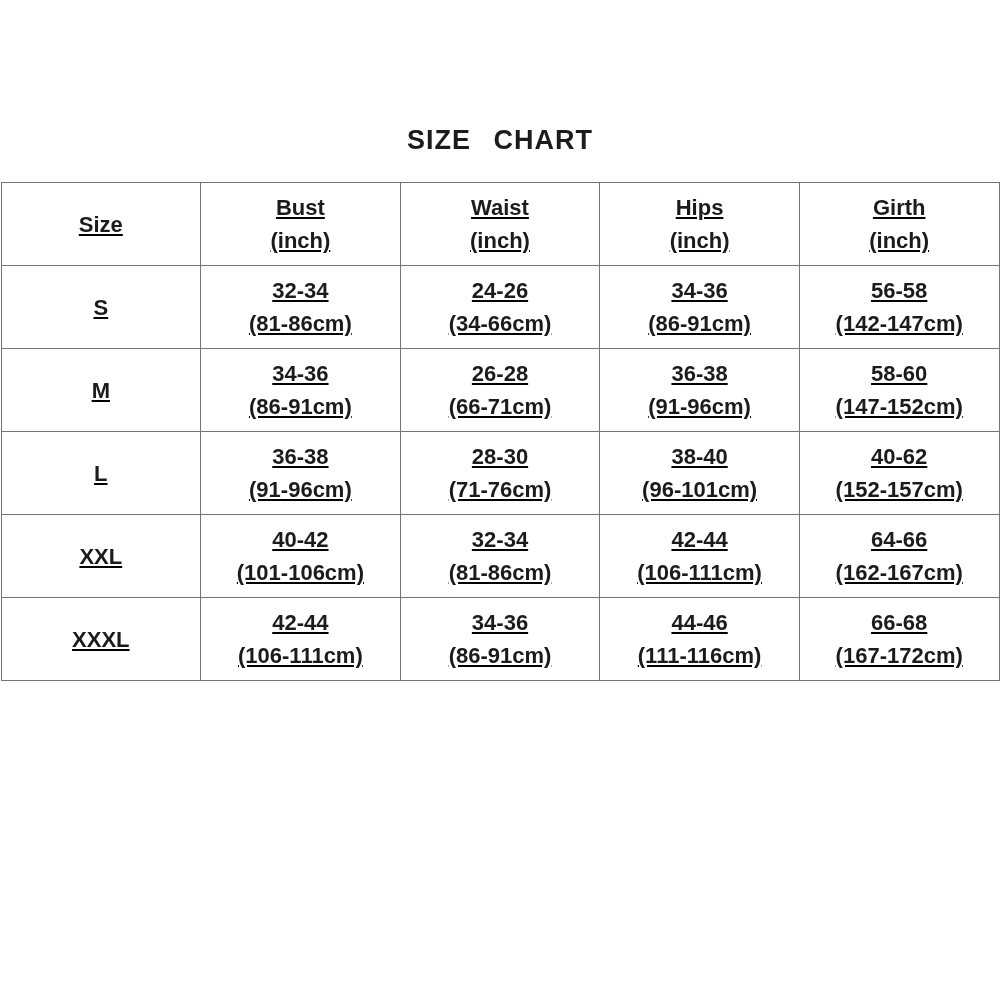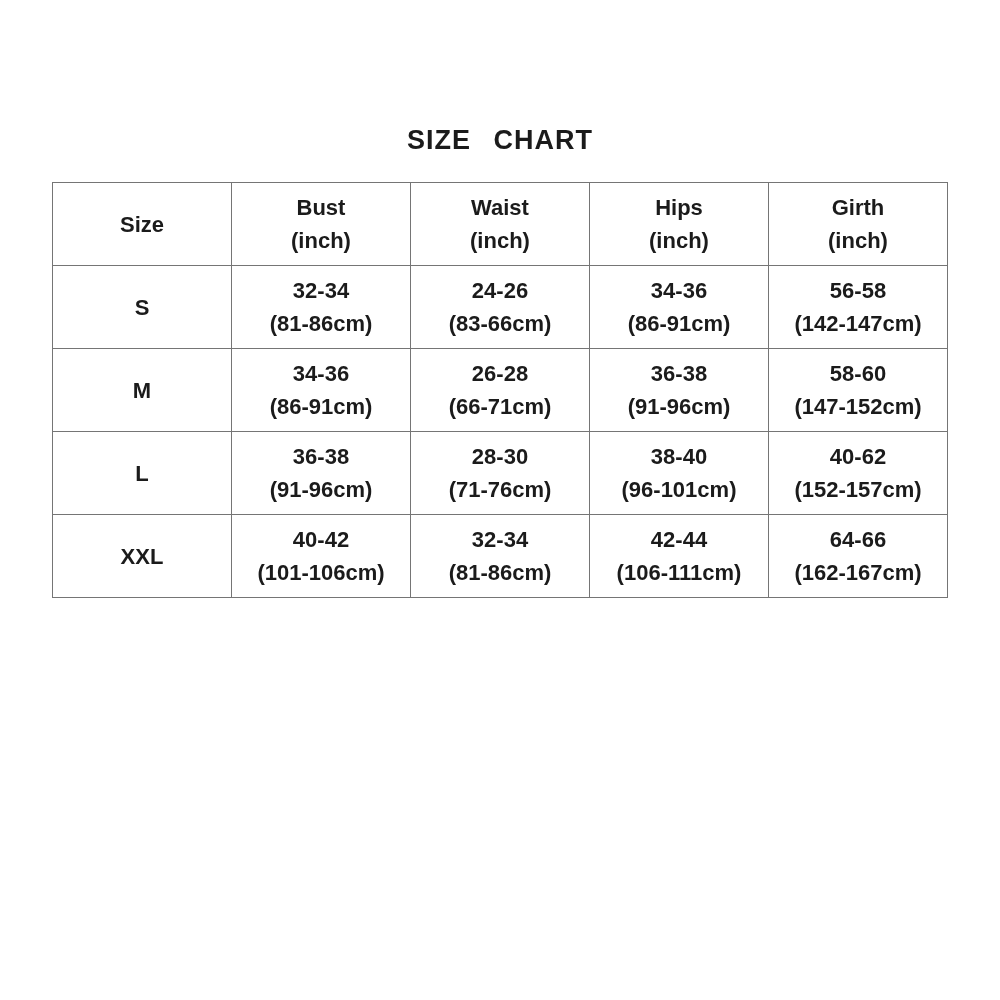--- a/index.html
+++ b/index.html
@@ -18,24 +18,25 @@
   .title {
     text-align: center;
     font-size: 27px;
     font-weight: bold;
     color: #1b1b1b;
     letter-spacing: 1px;
     word-spacing: 14px;
     line-height: 32px;
   }
   table.size-table {
-    width: 896px;
+    width: 999px;
     margin: 26px auto 0 auto;
     border-collapse: collapse;
     table-layout: fixed;
+    text-decoration: underline;
   }
   .size-table th,
   .size-table td {
     border: 1px solid #757575;
     width: 20%;
     height: 83px;
     text-align: center;
     vertical-align: middle;
     font-weight: bold;
     color: #1b1b1b;
@@ -81,21 +82,21 @@
       <tr>
         <td>
             <span class="line">S</span>
           </td>
         <td>
             <span class="line">32-34</span>
             <span class="line">(81-86cm)</span>
           </td>
         <td>
             <span class="line">24-26</span>
-            <span class="line">(83-66cm)</span>
+            <span class="line">(34-66cm)</span>
           </td>
         <td>
             <span class="line">34-36</span>
             <span class="line">(86-91cm)</span>
           </td>
         <td>
             <span class="line">56-58</span>
             <span class="line">(142-147cm)</span>
           </td>
       </tr>
@@ -155,15 +156,36 @@
           </td>
         <td>
             <span class="line">42-44</span>
             <span class="line">(106-111cm)</span>
           </td>
         <td>
             <span class="line">64-66</span>
             <span class="line">(162-167cm)</span>
           </td>
       </tr>
+      <tr>
+        <td>
+            <span class="line">XXXL</span>
+          </td>
+        <td>
+            <span class="line">42-44</span>
+            <span class="line">(106-111cm)</span>
+          </td>
+        <td>
+            <span class="line">34-36</span>
+            <span class="line">(86-91cm)</span>
+          </td>
+        <td>
+            <span class="line">44-46</span>
+            <span class="line">(111-116cm)</span>
+          </td>
+        <td>
+            <span class="line">66-68</span>
+            <span class="line">(167-172cm)</span>
+          </td>
+      </tr>
     </tbody>
   </table>
 </div>
 
 </body></html>

